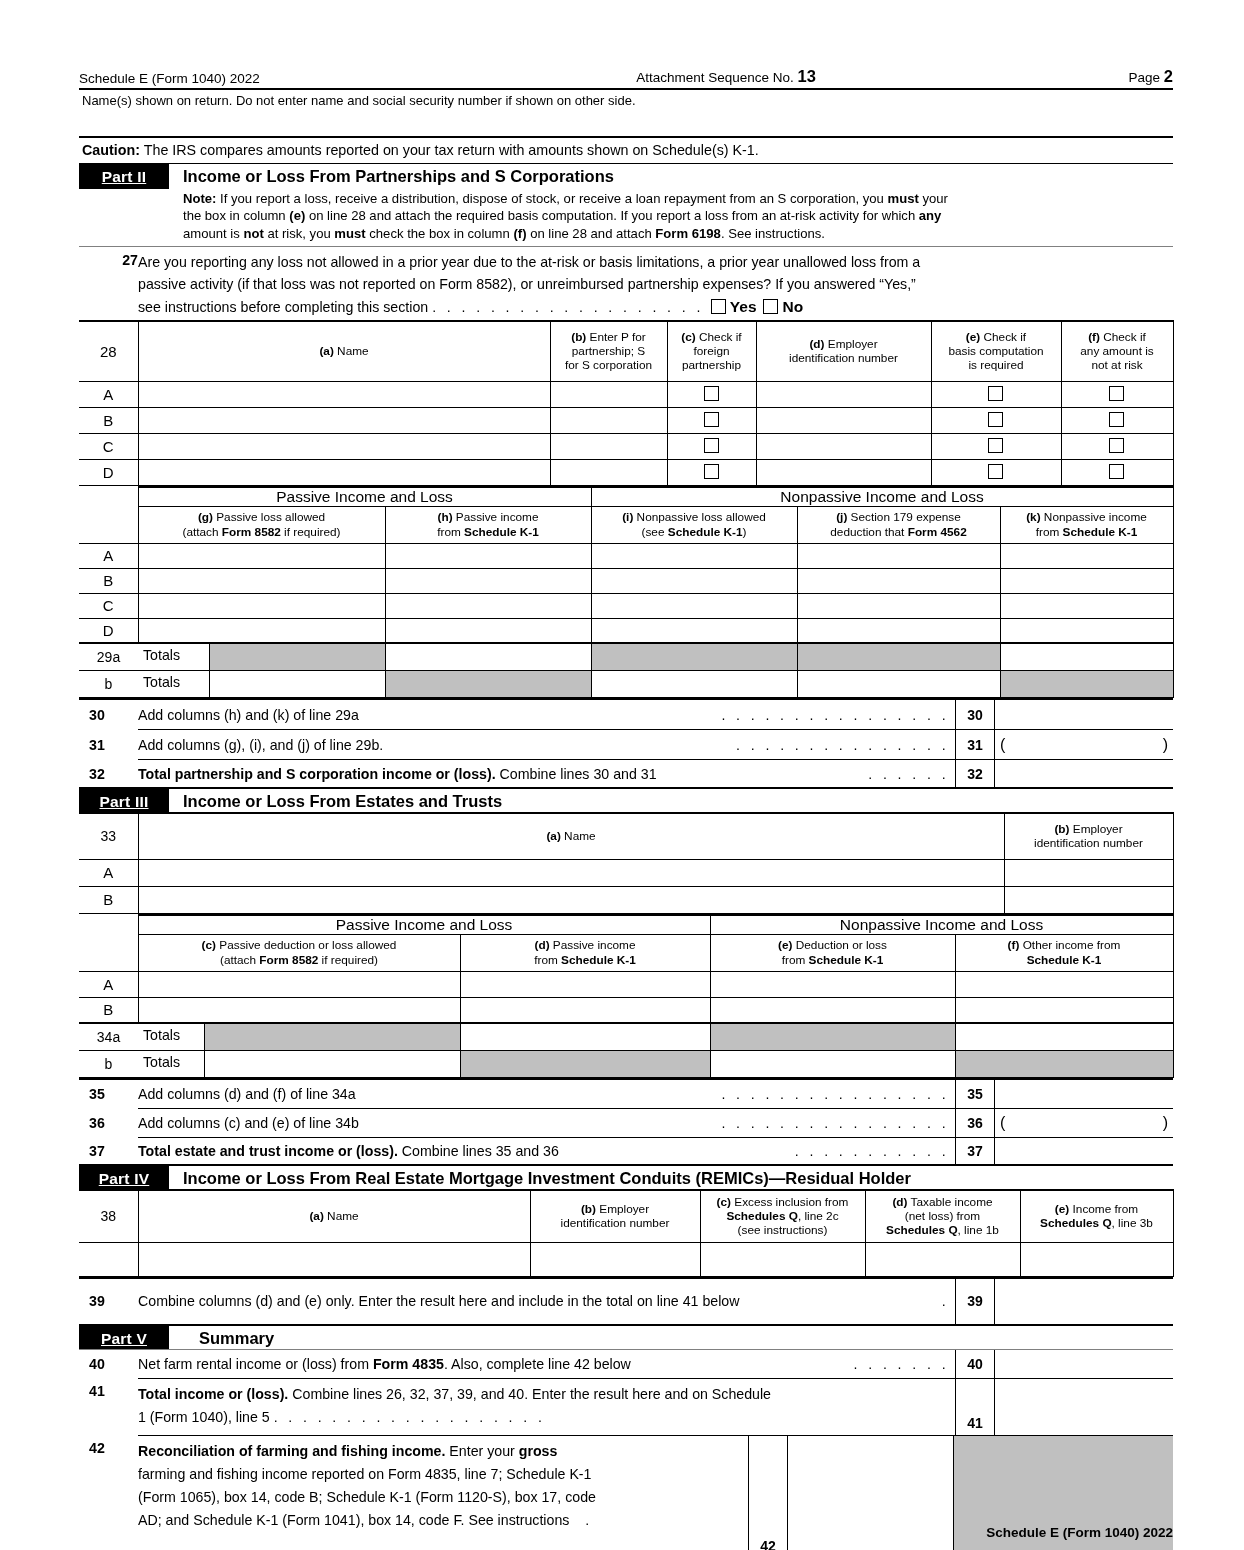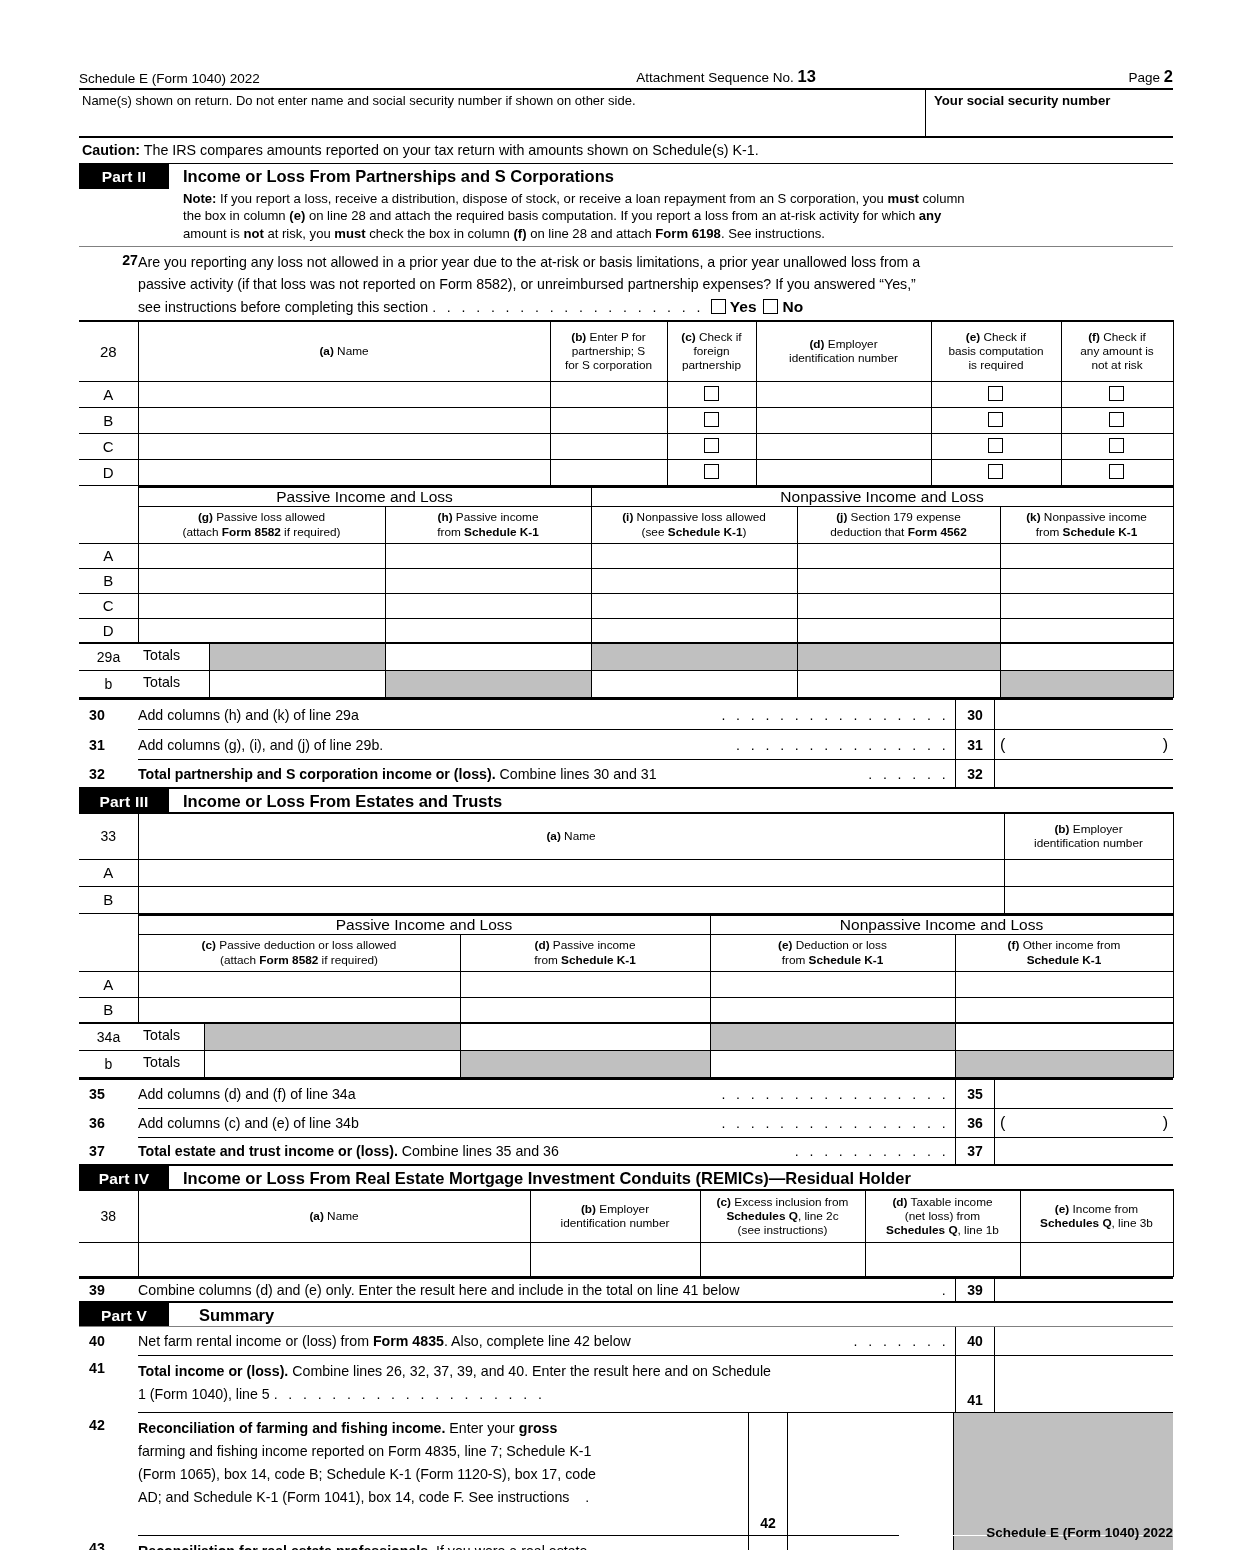--- a/index.html
+++ b/index.html
@@ -45,21 +45,21 @@
     padding: 3px 0 0 8px; font-size: 13.2px; font-weight: bold;
   }
 
   #caution { font-size: 14.3px; padding: 4px 0 5px 3px; }
 
   
   .partbanner { display: flex; align-items: stretch; height: 25px; }
   .partbox {
     background: #000; color: #fff; font-weight: bold;
     font-size: 15.5px; width: 90px; text-align: center;
-    line-height: 25px; letter-spacing: 0.2px;
+    line-height: 25px; letter-spacing: 0.2px; text-decoration: underline;
   }
   .parttitle {
     font-weight: bold; font-size: 16.5px;
     padding-left: 14px; line-height: 25px;
   }
 
   .note {
     font-size: 13.1px; line-height: 1.33;
     padding: 1px 2px 4px 104px;
   }
@@ -135,38 +135,35 @@
       <span>Page</span>
       <span class="bigno">2</span>
     </div>
   </div>
   <div class="hrule-thick"></div>
 
   <div id="namessn">
     <div class="left">
       <span>Name(s) shown on return. Do not enter name and social security number if shown on other side.</span>
     </div>
-    <div class="right">
-      <span>Your social security number</span>
-    </div>
   </div>
   <div class="hrule-thick"></div>
 
   <div id="caution">
     <span class="bold">Caution:</span><span> The IRS compares amounts reported on your tax return with amounts shown on Schedule(s) K-1.</span>
   </div>
   <div class="hrule-thin"></div>
 
   <div class="partbanner">
     <div class="partbox">Part II</div>
     <div class="parttitle">Income or Loss From Partnerships and S Corporations</div>
   </div>
 
   <div class="note">
-    <span class="bold">Note:</span><span>  If you report a loss, receive a distribution, dispose of stock, or receive a loan repayment from an S corporation, you </span><span class="bold">must</span><span> column</span><br>
+    <span class="bold">Note:</span><span>  If you report a loss, receive a distribution, dispose of stock, or receive a loan repayment from an S corporation, you </span><span class="bold">must</span><span> your</span><br>
     <span>the box in column </span><span class="bold">(e)</span><span> on line 28 and attach the required basis computation. If you report a loss from an at-risk activity for which </span><span class="bold"> any</span><br>
     <span>amount is </span><span class="bold">not</span><span> at risk, you </span><span class="bold">must</span><span> check the box in column </span><span class="bold">(f)</span><span> on line 28 and attach </span><span class="bold">Form 6198</span><span>. See instructions.</span>
   </div>
   <div class="hrule-grey"></div>
 
   <div id="line27">
     <div class="num">27</div>
     <div class="txt">
       <span>Are you reporting any loss not allowed in a prior year due to the at-risk or basis limitations, a prior year unallowed loss from a</span><br>
       <span>passive activity (if that loss was not reported on Form 8582), or unreimbursed partnership expenses? If you answered “Yes,”</span><br>
@@ -544,21 +541,21 @@
       <td></td>
           <td></td>
       <td></td>
           <td></td>
           <td></td>
     </tr>
   </tbody>
     </table>
 
   <div style="border-top:2.2px solid #000"></div>
-  <div class="amtline" style="height:22px">
+  <div class="amtline" style="height:45px">
     <div class="num">39</div>
     <div class="desc">
       <span>Combine columns (d) and (e) only. Enter the result here and include in the total on line 41 below</span>
       <span class="dotfill" style="flex:1;text-align:right;padding-left:8px">.</span>
     </div>
     <div class="lnbox">39</div>
     <div class="amt"></div>
   </div>
 
   <div class="partbanner" style="border-top:2.2px solid #000">

